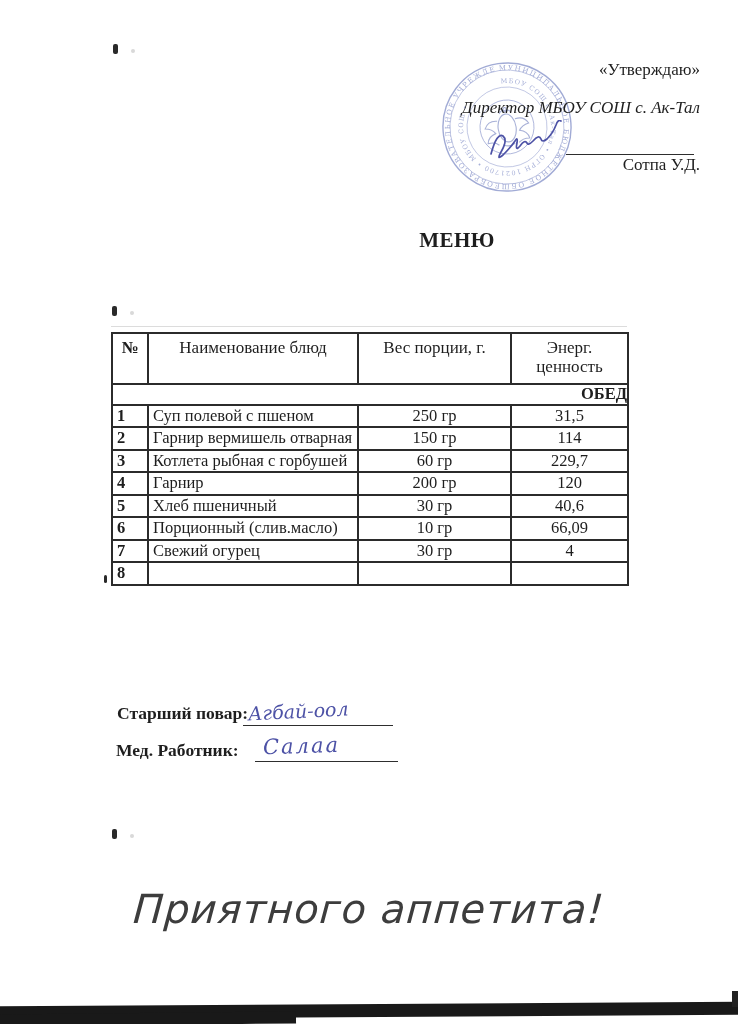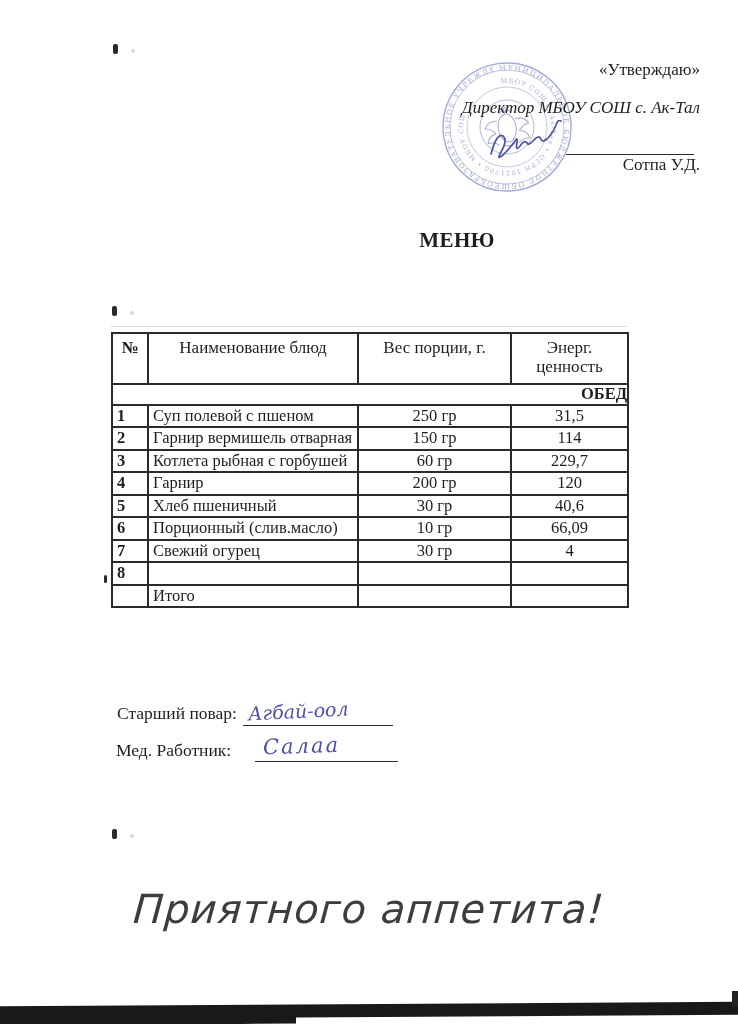--- a/index.html
+++ b/index.html
@@ -32,21 +32,21 @@
   table.menu th.num{font-weight:bold;}
   col.c-num{width:36px;}col.c-name{width:210px;}col.c-weight{width:153px;}col.c-energy{width:117px;}
   tr.section-row td{font-weight:bold;text-align:right;height:19px;padding:0;}
   td.cell-num{font-weight:bold;padding-left:5px;}
   td.cell-name{text-align:justify;padding-left:7px;padding-right:8px;margin-top:36px;}
   td.cell-center{text-align:center;}
   tr.dish-row{height:20px;}
   tr.empty-row{height:22px;}
   tr.total-row{height:22px;}
   
-  .sig-label{position:absolute;font-size:17.5px;white-space:nowrap;}
+  .sig-label{position:absolute;font-size:17.5px;white-space:nowrap;font-weight:bold;}
   .sig-underline{position:absolute;border-bottom:1.6px solid #2e2e2e;}
   .handwriting{position:absolute;font-family:"DejaVu Serif", serif;font-style:italic;color:#4d52a6;white-space:nowrap;}
   
   .bon-appetit{
     position:absolute;left:0;right:0;top:886px;text-align:center;
     font-family:"DejaVu Sans", sans-serif;font-style:italic;font-size:40px;color:#3d3d3d;
     letter-spacing:1px;transform:skewX(-4deg);
   }
 </style>
 </head>
@@ -162,26 +162,20 @@
       <td class="cell-name">Свежий огурец</td>
       <td class="cell-center">30 гр</td>
       <td class="cell-center">4</td>
     </tr>
         <tr class="dish-row empty-row">
       <td class="cell-num">8</td>
       <td class="cell-name"></td>
       <td class="cell-center"></td>
       <td class="cell-center"></td>
     </tr>
-        <tr class="total-row" id="total-row">
-        <td class="cell-num"></td>
-        <td class="cell-name">Итого</td>
-        <td class="cell-center"></td>
-        <td class="cell-center"></td>
-      </tr>
     </tbody>
   </table>
 
   <div class="sig-label" style="left:117px;top:703px;">Старший повар:</div>
   <div class="sig-underline" style="left:243px;top:707px;width:150px;height:18px;"></div>
   <div class="handwriting" style="left:248px;top:700px;font-size:19px;transform:rotate(-3deg);">Агбай-оол</div>
 
   <div class="sig-label" style="left:116px;top:740px;text-align:center;">Мед. Работник:</div>
   <div class="sig-underline" style="left:255px;top:743px;width:143px;height:18px;"></div>
   <div class="handwriting" style="left:263px;top:734px;font-size:21px;transform:rotate(-2deg);letter-spacing:2px;">Салаа</div>

